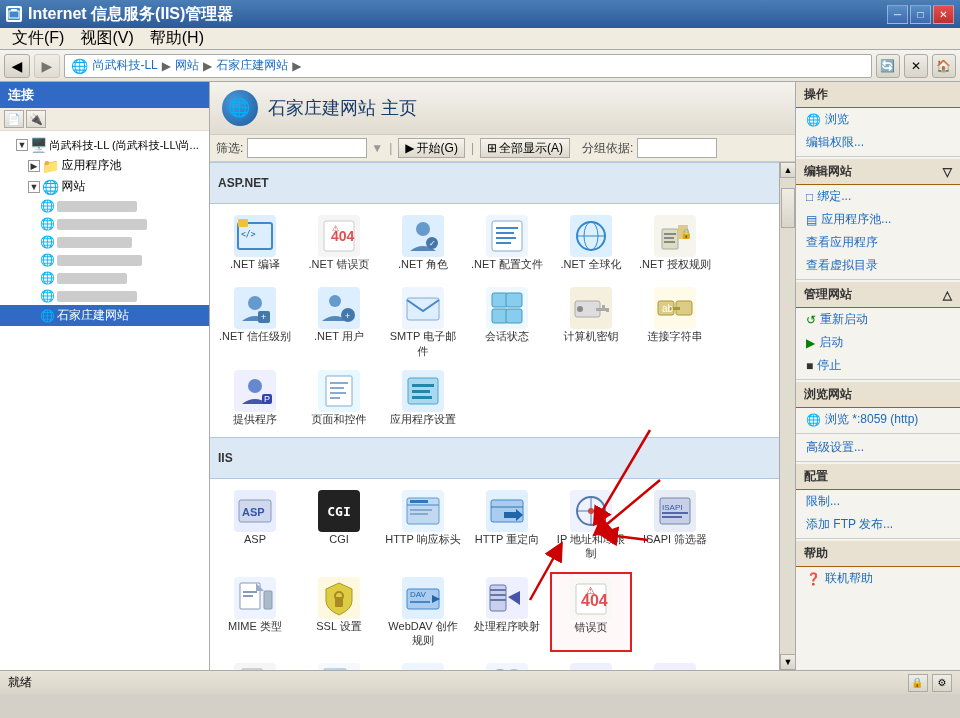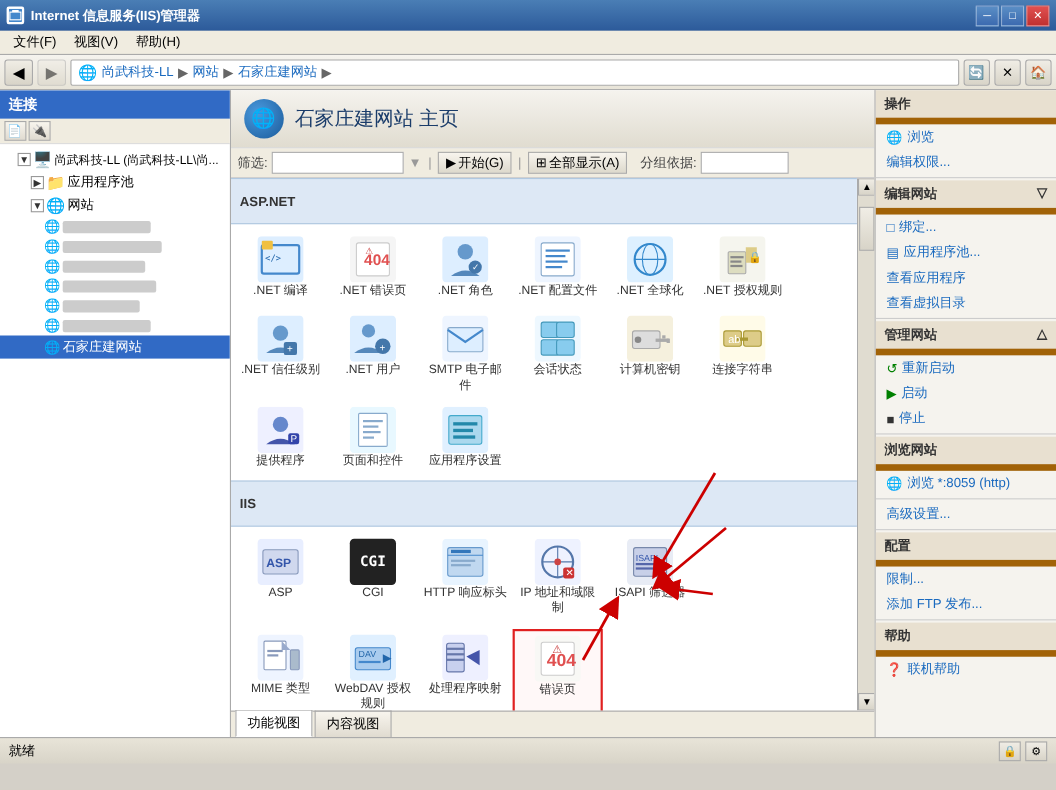--- a/index.html
+++ b/index.html
@@ -8,41 +8,41 @@
     
     .title-bar {
       height: 28px;
       background: linear-gradient(to bottom, #4a7eb5, #2c5a9a);
       display: flex; align-items: center; justify-content: space-between;
       padding: 0 6px;
       color: white;
     }
     .title-bar-left { display: flex; align-items: center; gap: 6px; }
     .title-bar-icon { width: 16px; height: 16px; background: #fff; border-radius: 2px; display: flex; align-items: center; justify-content: center; }
-    .title-bar-title { font-size: 12px; font-weight: bold; text-align: right; }
+    .title-bar-title { font-size: 16px; font-weight: bold; text-align: right; }
     .title-bar-buttons { display: flex; gap: 2px; }
     .tb-btn {
       width: 21px; height: 19px;
       border: 1px solid rgba(255,255,255,0.4);
       background: linear-gradient(to bottom, #5a8ec5, #3c6ab0);
       color: white; font-size: 10px;
       display: flex; align-items: center; justify-content: center;
       cursor: pointer;
     }
     .tb-btn.close { background: linear-gradient(to bottom, #e05050, #c03030); }
 
     
     .menu-bar {
       height: 22px;
       background: #f0ece0;
       display: flex; align-items: center;
       padding: 0 4px;
       border-bottom: 1px solid #aaa;
     }
-    .menu-item { padding: 2px 8px; font-size: 12px; color: #000; cursor: pointer; }
+    .menu-item { padding: 2px 8px; font-size: 16px; color: #000; cursor: pointer; }
 
     
     .address-bar {
       height: 32px;
       background: linear-gradient(to bottom, #f5f3ee, #e8e4d8);
       display: flex; align-items: center;
       padding: 0 4px;
       border-bottom: 1px solid #aaa;
       gap: 4px;
     }
@@ -227,22 +227,22 @@
       border-left: 1px solid #aaa;
       padding: 0;
       overflow-y: auto;
     }
     .rp-section-title {
       background: #e8e0d0;
       padding: 4px 8px;
       font-size: 12px;
       font-weight: bold;
       color: #333;
-      border-bottom: 6px solid #a16207;
-      display: flex; align-items: flex-start; justify-content: space-between;
+      border-bottom: 1px solid #a16207;
+      display: flex; align-items: center; justify-content: space-between;
     }
     .rp-link {
       padding: 3px 10px;
       font-size: 12px;
       color: #1a6abf;
       cursor: pointer;
       display: flex; align-items: center; gap: 4px;
     }
     .rp-divider { height: 1px; background: #ccc; margin: 2px 0; }
 
@@ -664,20 +664,31 @@
                     <rect x="5" y="8" width="32" height="26" fill="#c0d8f0" stroke="#6699cc" stroke-width="1" rx="2"></rect>
                     <line x1="5" y1="15" x2="37" y2="15" stroke="#4488cc" stroke-width="1"></line>
                     <rect x="8" y="10" width="18" height="3" fill="#3377bb"></rect>
                     <rect x="8" y="19" width="22" height="2" fill="#88aacc"></rect>
                     <rect x="8" y="23" width="18" height="2" fill="#88aacc"></rect>
                   </svg>
               </div>
               <span class="icon-label">HTTP 响应标头</span>
             </div>
 
+            <div class="icon-item">
+              <div class="icon-img">
+                <svg width="42" height="42" viewBox="0 0 42 42">
+                    <rect width="42" height="42" fill="#e0f0ff" rx="4"></rect>
+                    <rect x="5" y="10" width="32" height="22" fill="#aaccee" stroke="#4488cc" stroke-width="1" rx="2"></rect>
+                    <line x1="5" y1="17" x2="37" y2="17" stroke="#3377aa" stroke-width="1"></line>
+                    <polygon points="18,22 30,22 30,19 37,25 30,31 30,28 18,28" fill="#2266aa"></polygon>
+                  </svg>
+              </div>
+              <span class="icon-label">HTTP 重定向</span>
+            </div>
 
             <div class="icon-item">
               <div class="icon-img">
                 <svg width="42" height="42" viewBox="0 0 42 42">
                     <rect width="42" height="42" fill="#eef2ff" rx="4"></rect>
                     <circle cx="21" cy="21" r="14" fill="none" stroke="#5577aa" stroke-width="2"></circle>
                     <line x1="21" y1="7" x2="21" y2="35" stroke="#5577aa" stroke-width="1"></line>
                     <line x1="7" y1="21" x2="35" y2="21" stroke="#5577aa" stroke-width="1"></line>
                     <circle cx="21" cy="21" r="3" fill="#cc4444"></circle>
                     <rect x="26" y="26" width="10" height="10" fill="#cc3333" rx="2"></rect>
@@ -709,32 +720,43 @@
                     <rect x="6" y="6" width="20" height="26" fill="white" stroke="#8899bb" stroke-width="1" rx="1"></rect>
                     <path d="M22 6 L30 14 L22 14 Z" fill="#99aacc"></path>
                     <rect x="30" y="14" width="8" height="18" fill="#aabbcc" stroke="#8899bb" stroke-width="1" rx="1"></rect>
                     <rect x="9" y="14" width="14" height="2" fill="#8899bb"></rect>
                     <rect x="9" y="18" width="10" height="2" fill="#8899bb"></rect>
                   </svg>
               </div>
               <span class="icon-label">MIME 类型</span>
             </div>
 
+            <div class="icon-item">
+              <div class="icon-img">
+                <svg width="42" height="42" viewBox="0 0 42 42">
+                    <rect width="42" height="42" fill="#fff8e0" rx="4"></rect>
+                    <path d="M21 6 L34 12 L34 24 Q34 32 21 38 Q8 32 8 24 L8 12 Z" fill="#ddcc44" stroke="#aa9922" stroke-width="1"></path>
+                    <rect x="17" y="20" width="8" height="10" fill="#aa8822" rx="1"></rect>
+                    <circle cx="21" cy="19" r="4" fill="none" stroke="#aa8822" stroke-width="2"></circle>
+                  </svg>
+              </div>
+              <span class="icon-label">SSL 设置</span>
+            </div>
 
             <div class="icon-item">
               <div class="icon-img">
                 <svg width="42" height="42" viewBox="0 0 42 42">
                     <rect width="42" height="42" fill="#e0f0ff" rx="4"></rect>
                     <rect x="5" y="12" width="32" height="20" fill="#aaccee" stroke="#4488cc" stroke-width="1" rx="2"></rect>
                     <text x="8" y="20" font-size="8" fill="#2266aa">DAV</text>
                     <polygon points="30,18 38,22 30,26" fill="#2266aa"></polygon>
                     <rect x="8" y="24" width="20" height="2" fill="#4488cc"></rect>
                   </svg>
               </div>
-              <span class="icon-label">WebDAV 授权规则</span>
+              <span class="icon-label">WebDAV 创作规则</span>
             </div>
 
             <div class="icon-item">
               <div class="icon-img">
                 <svg width="42" height="42" viewBox="0 0 42 42">
                     <rect width="42" height="42" fill="#eef0ff" rx="4"></rect>
                     <rect x="4" y="8" width="16" height="26" fill="#c8d0ee" stroke="#6677aa" stroke-width="1" rx="2"></rect>
                     <polygon points="22,20 34,14 34,28" fill="#4455aa"></polygon>
                     <rect x="4" y="12" width="16" height="2" fill="#6677aa"></rect>
                     <rect x="4" y="17" width="16" height="2" fill="#6677aa"></rect>
@@ -834,24 +856,20 @@
 
         <div class="vertical-scroll">
           <div class="scroll-btn">▲</div>
           <div class="scroll-track">
             <div class="scroll-thumb"></div>
           </div>
           <div class="scroll-btn">▼</div>
         </div>
       </div>
 
-      <div class="bottom-tabs">
-        <div class="btab active">功能视图</div>
-        <div class="btab">内容视图</div>
-      </div>
     </div>
 
     <div class="right-panel">
 
       <div class="rp-section-title">
         <span>操作</span>
       </div>
       <div class="rp-link">
         <span>🌐</span>
         <span>浏览</span>

